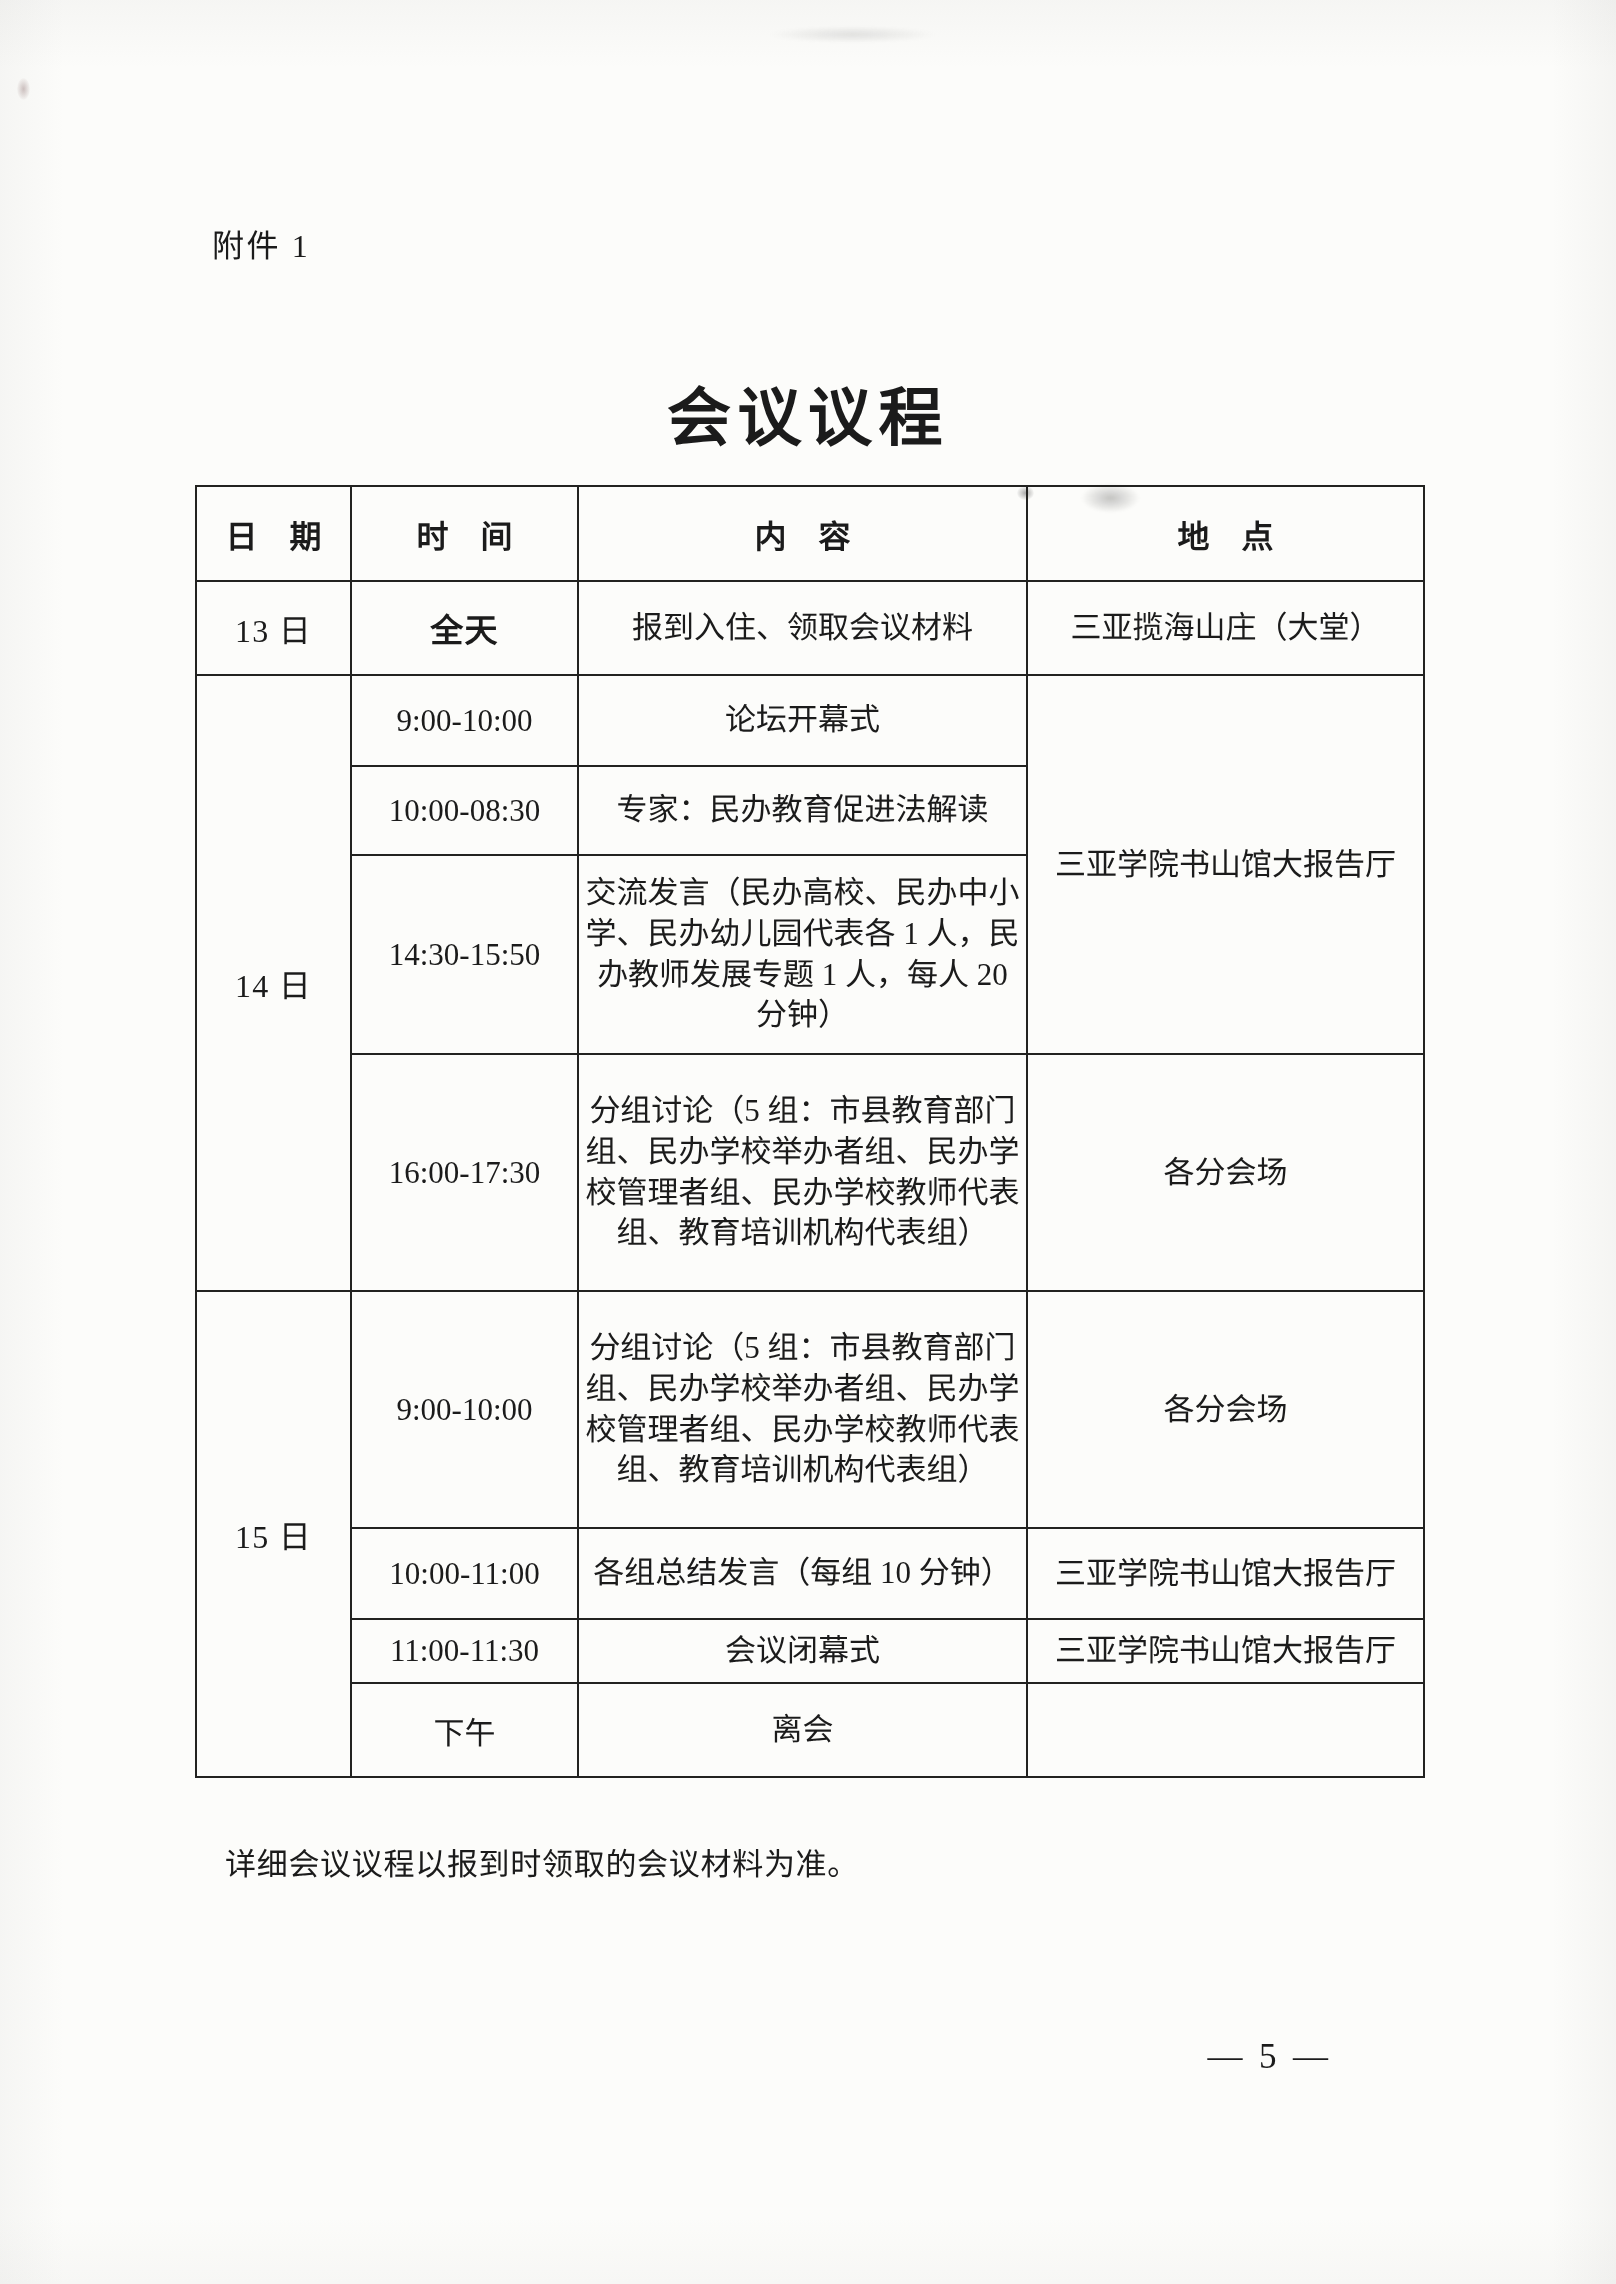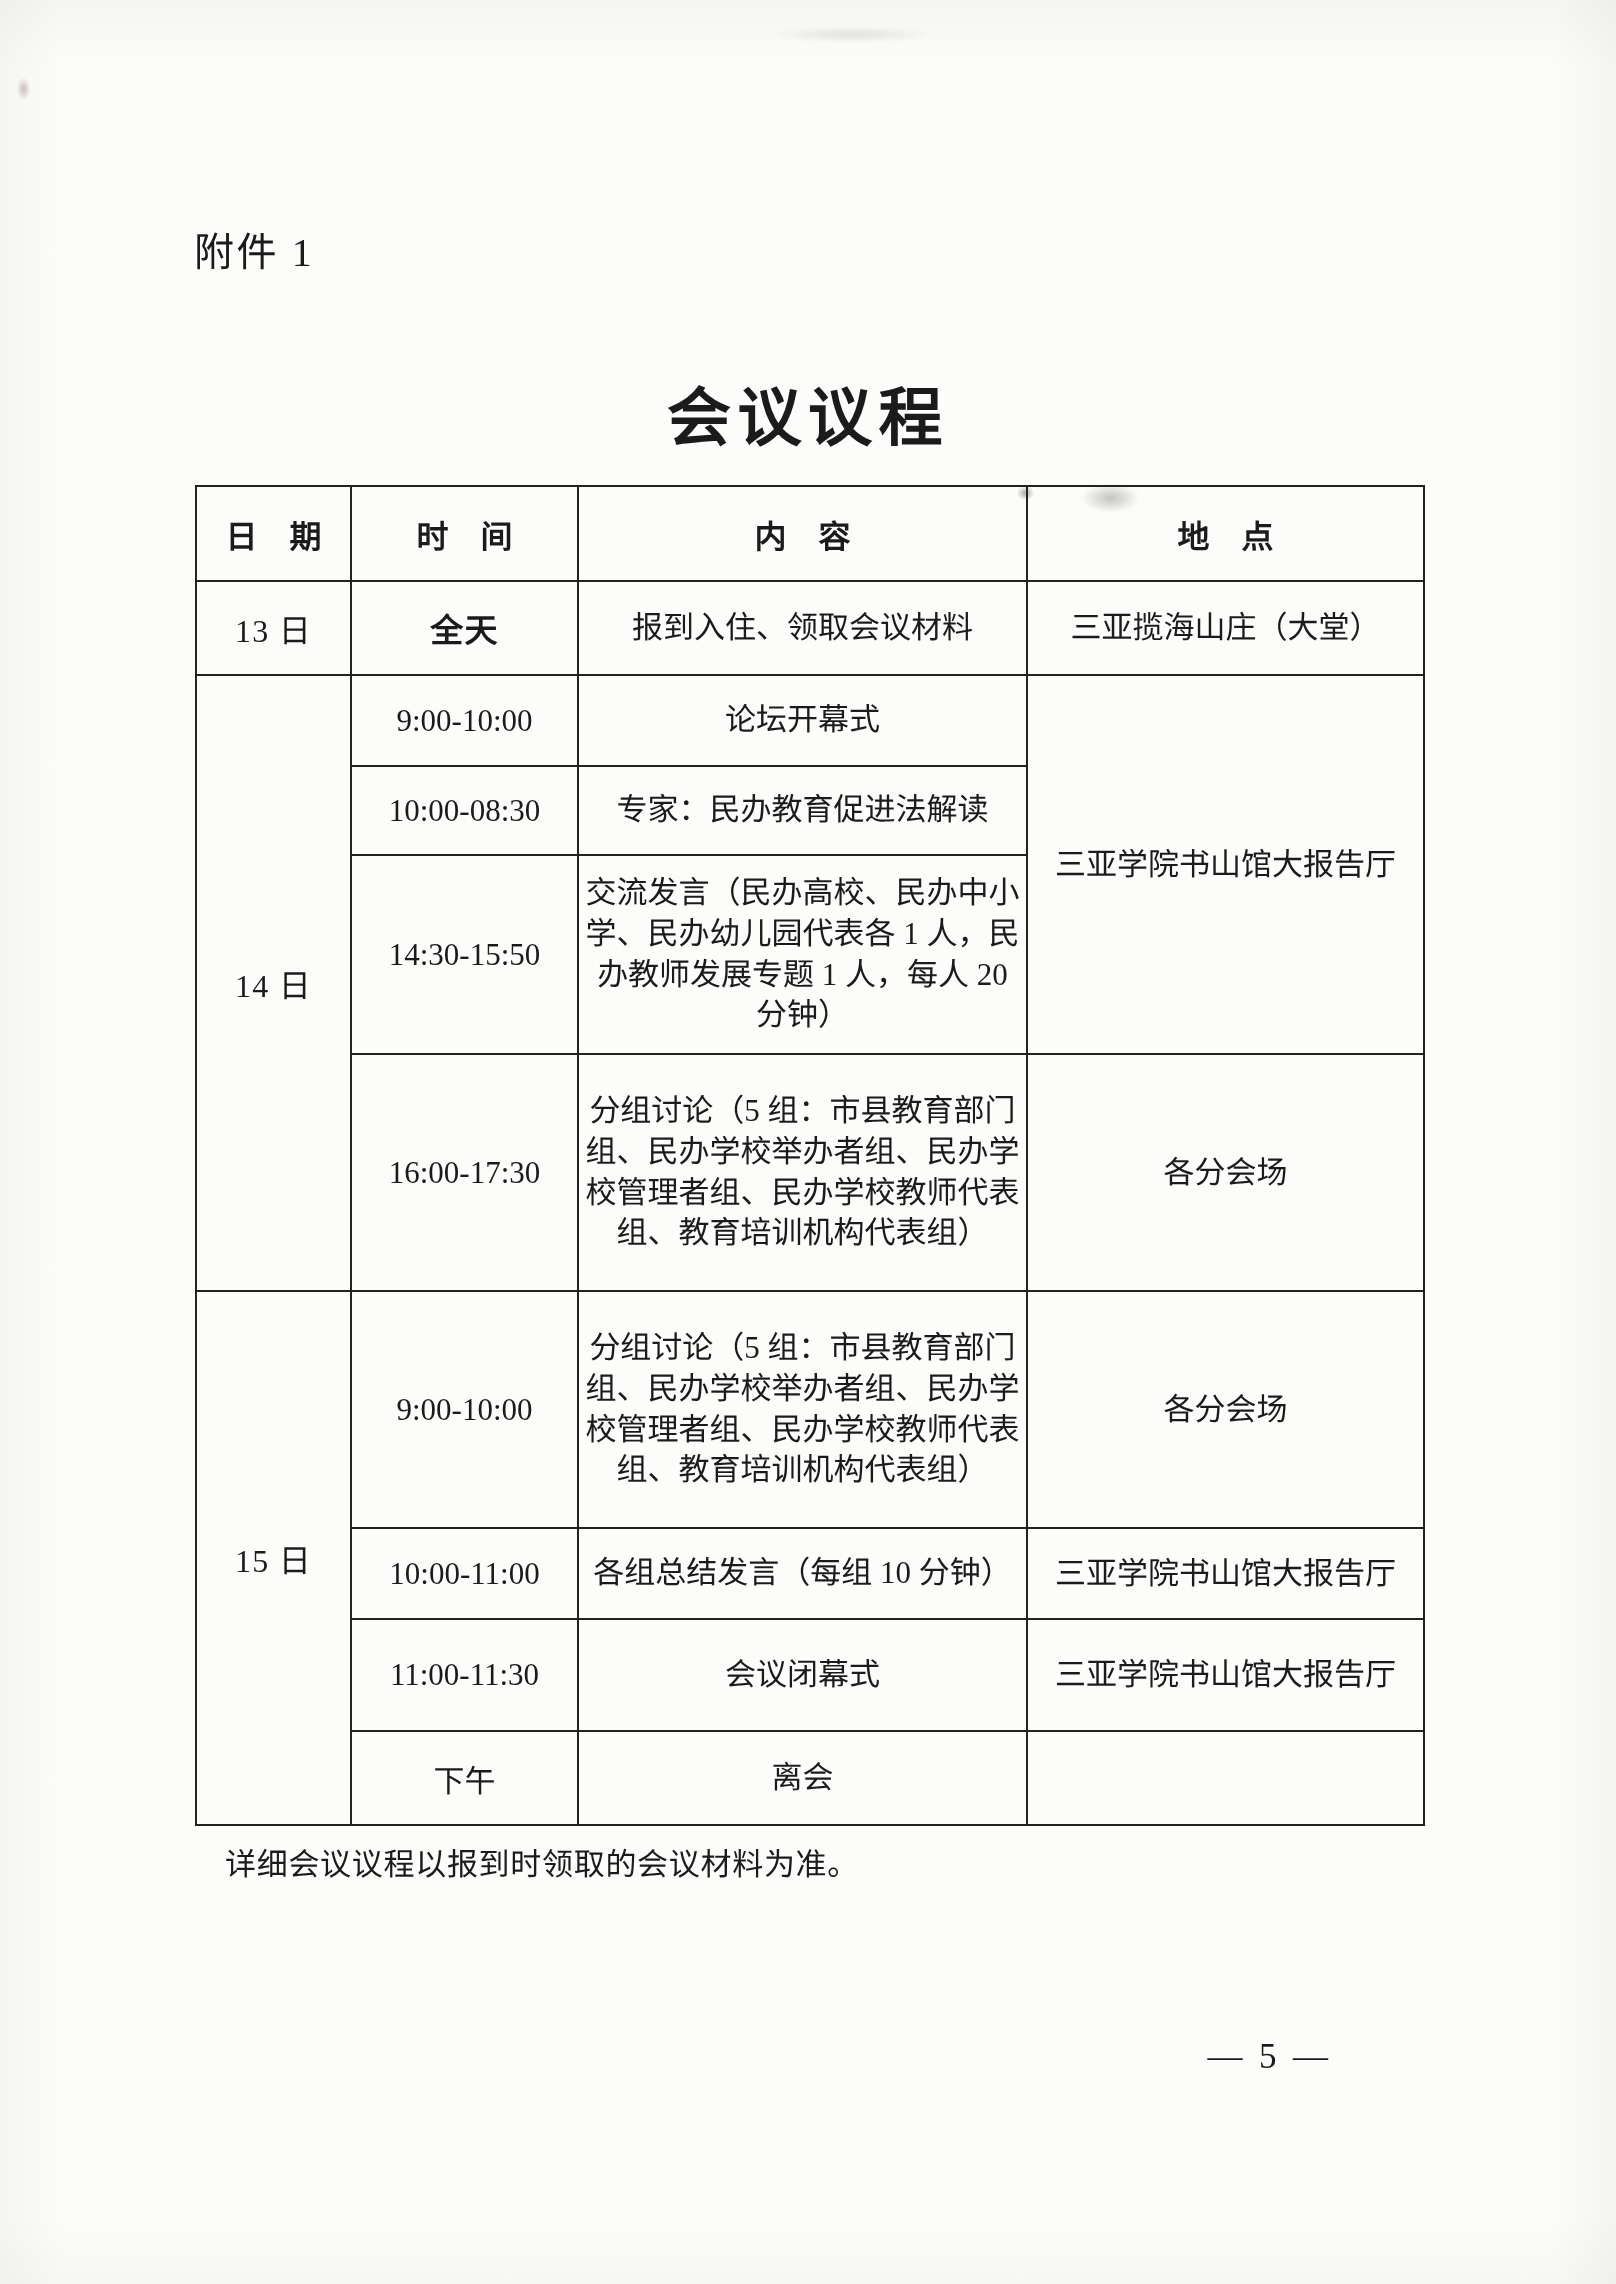--- a/index.html
+++ b/index.html
@@ -21,23 +21,23 @@
     content: "";
     position: absolute; inset: 0;
     background:
       linear-gradient(90deg, rgba(120,120,120,0.05) 0%, rgba(0,0,0,0) 4%, rgba(0,0,0,0) 96%, rgba(120,120,120,0.06) 100%),
       linear-gradient(0deg, rgba(120,120,120,0.04) 0%, rgba(0,0,0,0) 3%, rgba(0,0,0,0) 97%, rgba(120,120,120,0.05) 100%);
     pointer-events: none;
   }
 
   .attachment-label {
     position: absolute;
-    left: 194px;
+    left: 212px;
     top: 220px;
-    font-size: 40px;
+    font-size: 32px;
     letter-spacing: 2.6px;
   }
 
   .doc-title {
     position: absolute;
     left: 0;
     top: 366px;
     width: 100%;
     text-align: center;
     font-size: 64px;
@@ -72,21 +72,21 @@
     padding-right: 11.7px;
     line-height: 1.32;
   }
   tr.row-13        { height: 94px; }
   tr.row-14-1      { height: 91px; }
   tr.row-14-2      { height: 89px; }
   tr.row-14-3      { height: 199px; }
   tr.row-14-4      { height: 237px; }
   tr.row-15-1      { height: 237px; }
   tr.row-15-2      { height: 91px; padding-left: 44px; }
-  tr.row-15-3      { height: 112px; margin-top: 36px; }
+  tr.row-15-3      { height: 64px; margin-top: 36px; }
   tr.row-15-4      { height: 94px; font-family: Liberation Serif, serif; }
   td.time-emph { font-weight: 700; font-size: 33px; letter-spacing: 1.3px; }
   td.date-cell { font-size: 32px; letter-spacing: 1.3px; }
   td.loc-cell  { padding-left: 9px; padding-right: 9px; line-height: 1.35; }
 
   .footnote {
     position: absolute;
     left: 225px;
     top: 1839px;
     font-size: 31px;

